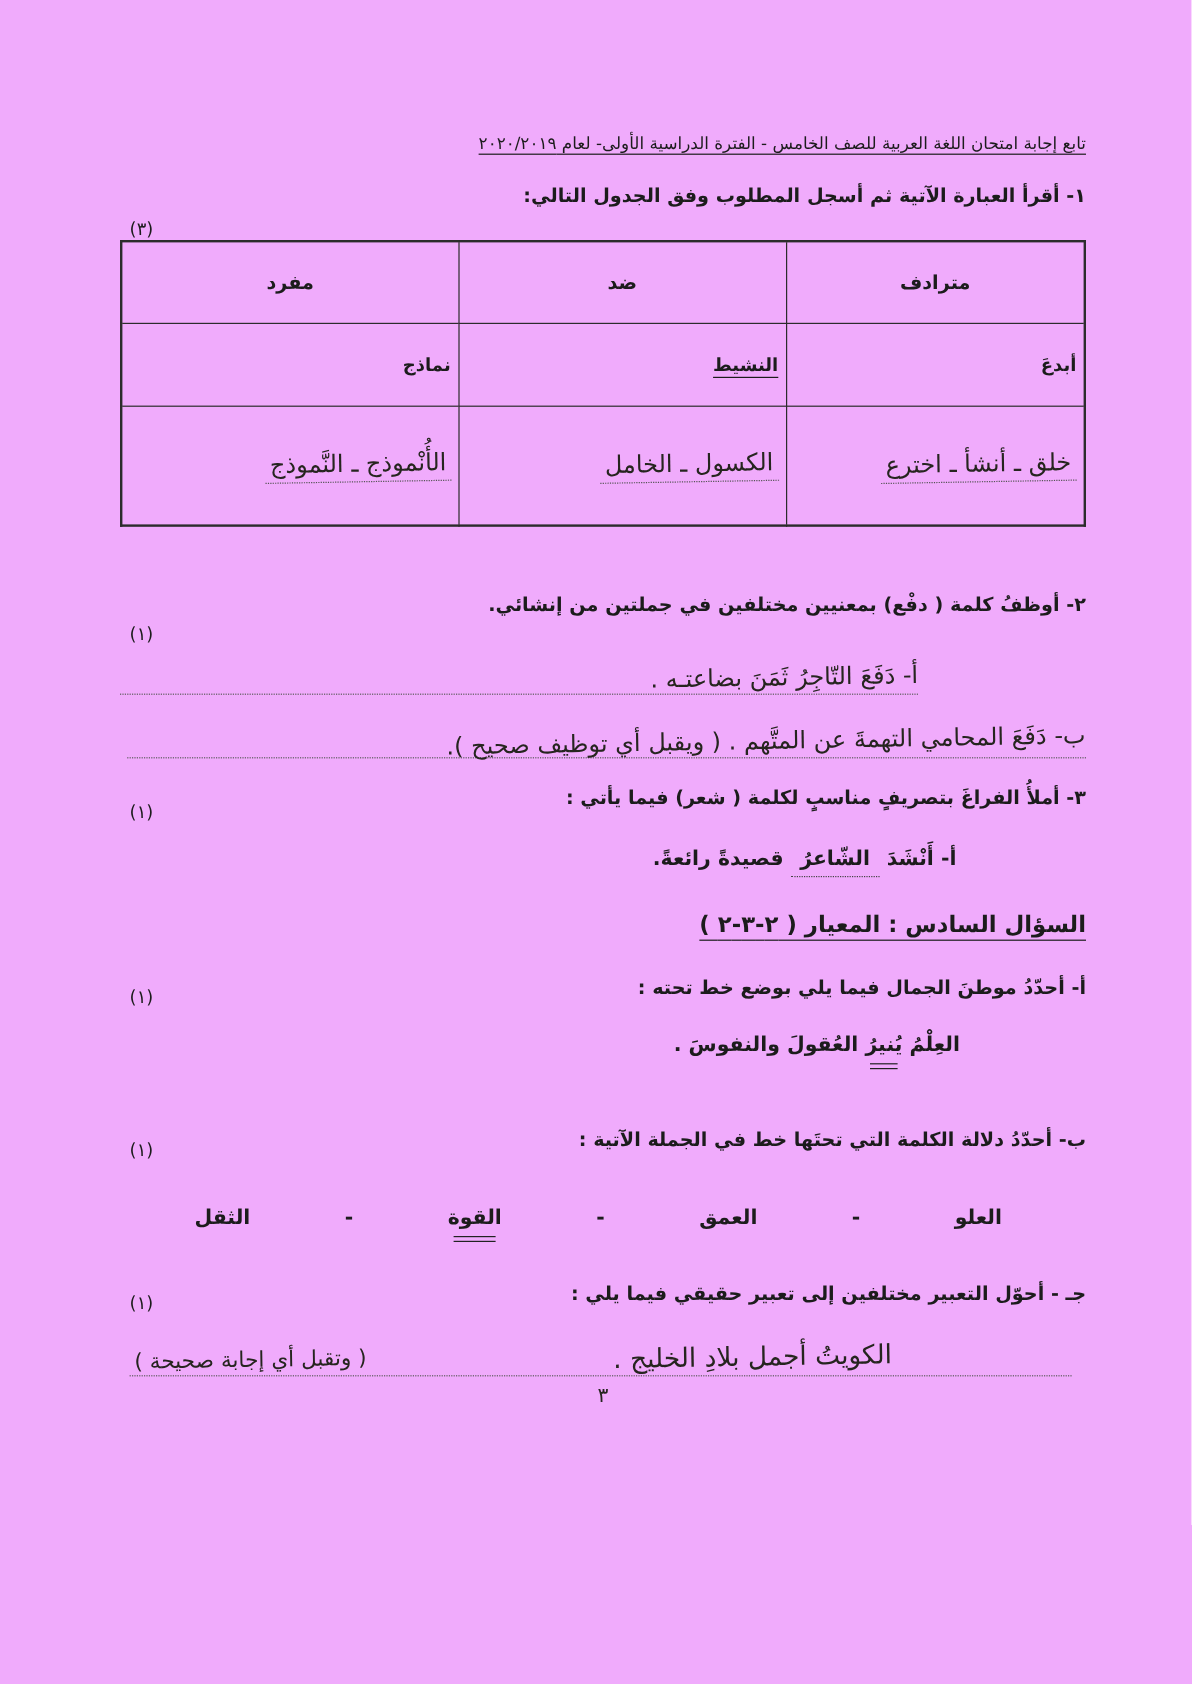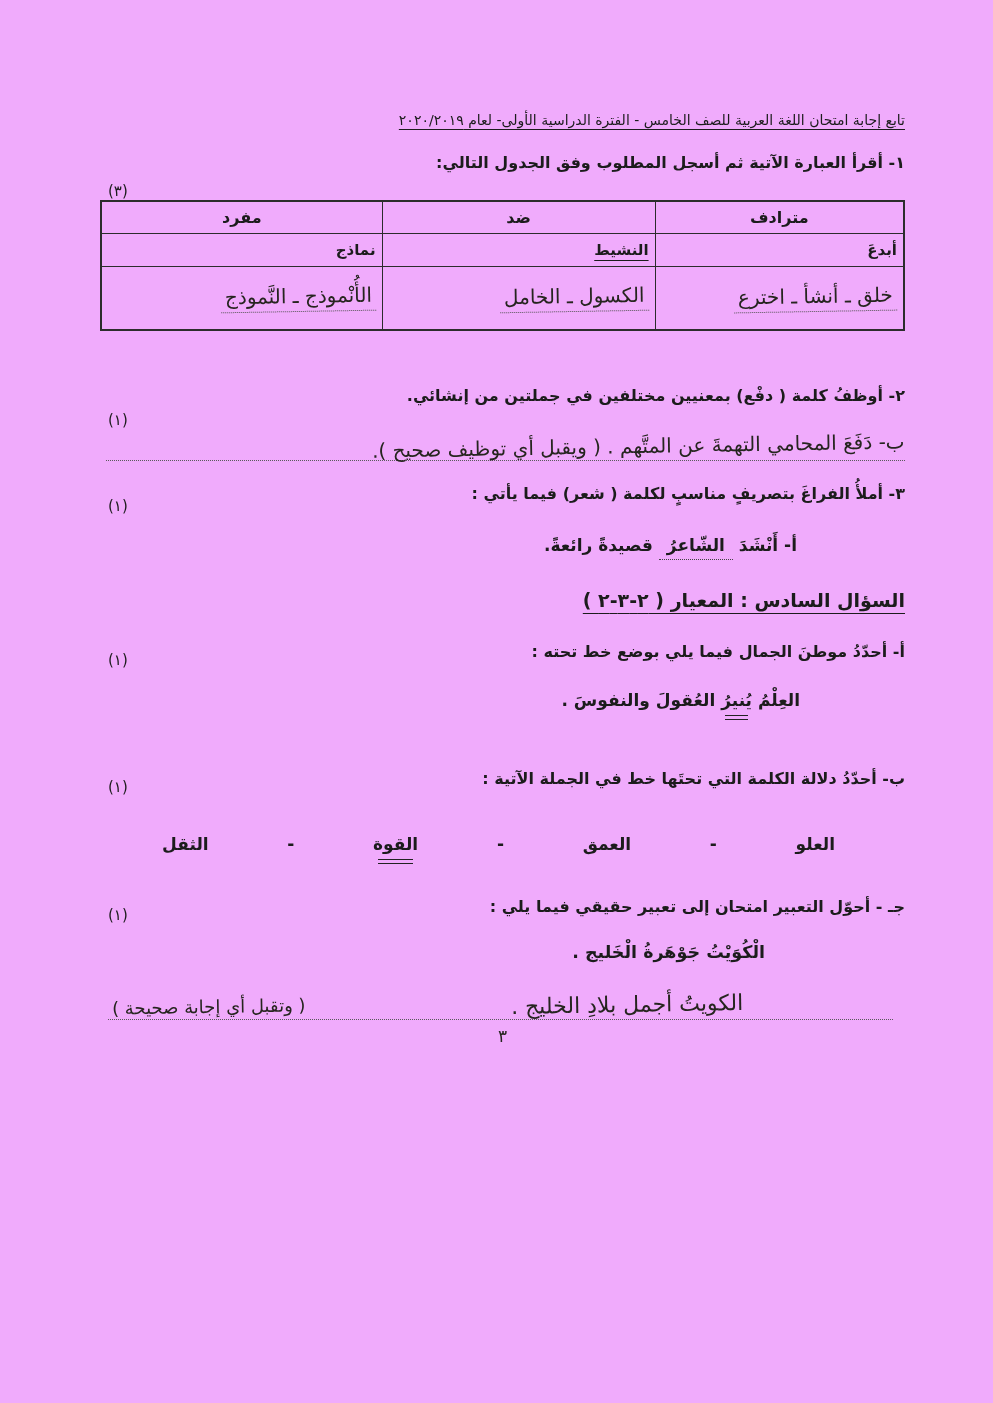--- a/index.html
+++ b/index.html
@@ -41,21 +41,21 @@
   
   .vocab-table{
     width:100%;
     border-collapse:collapse;
     margin-top:26px;
     table-layout:fixed;
   }
   .vocab-table th,.vocab-table td{
     border:1.5px solid #2c2c2c;
     vertical-align:middle;
-    padding:2px 6px;
+    padding:20px 6px;
   }
   .vocab-table{border:2px solid #2c2c2c;}
   .vocab-table th{font-size:16px;font-weight:bold;height:27px;}
   .vocab-table .word-row td{font-size:15px;font-weight:bold;height:28px;}
   .vocab-table .answer-row td{height:58px;}
   .col-syn{width:31%;}
   .col-ant{width:34%;}
   .col-sing{width:35%;}
   
   .handwriting{
@@ -146,20 +146,21 @@
         <td><span class="handwriting dotted">الكسول ـ الخامل</span></td>
         <td><span class="handwriting dotted">الأُنْموذج ـ النَّموذج</span></td>
       </tr>
     </tbody>
       </table>
   </section>
 
   <section class="block sp-q2">
     <p class="prompt"><span>٢- أوظفُ كلمة ( </span><span class="kw">دفْع</span><span>) بمعنيين مختلفين في جملتين من إنشائي.</span></p>
     <span class="marks" style="top:26px;">(١)</span>
+    <div class="answer-line line-a"><span class="handwriting">أ- دَفَعَ التّاجِرُ ثَمَنَ بضاعتـه .</span></div>
     <div class="answer-line line-b"><span class="handwriting">ب- دَفَعَ المحامي التهمةَ عن المتَّهم . ( ويقبل أي توظيف صحيح ).</span></div>
   </section>
 
   <section class="block sp-q3">
     <p class="prompt"><span>٣- أملأُ الفراغَ بتصريفٍ مناسبٍ لكلمة ( </span><span class="kw">شعر</span><span>) فيما يأتي :</span></p>
     <span class="marks" style="top:14px;">(١)</span>
     <p class="fill-line fl-a"><span>أ- أَنْشَدَ </span><span class="fill">الشّاعرُ</span><span> قصيدةً رائعةً.</span></p>
   </section>
 
   <h2 class="section-title sp-t6">السؤال السادس : المعيار ( ٢-٣-٢ )</h2>
@@ -178,23 +179,22 @@
       <span class="sep">-</span>
       <span>العمق</span>
       <span class="sep">-</span>
       <span class="answer-mark">القوة</span>
       <span class="sep">-</span>
       <span>الثقل</span>
     </div>
   </section>
 
   <section class="block sp-c6">
-    <p class="prompt">جـ - أحوّل التعبير امتحان إلى تعبير حقيقي فيما يلي :</p>
+    <p class="prompt">جـ - أحوّل التعبير مختلفين إلى تعبير حقيقي فيما يلي :</p>
     <span class="marks" style="top:10px;">(١)</span>
-    <p class="figurative">الْكُوَيْتُ جَوْهَرةُ الْخَليج .</p>
     <div class="final-line">
       <span class="handwriting" style="font-size:22px;">الكويتُ أجمل بلادِ الخليج .</span>
       <span class="handwriting hw-small">( وتقبل أي إجابة صحيحة )</span>
     </div>
   </section>
 
   <div class="page-number">٣</div>
 
 </div>
 

